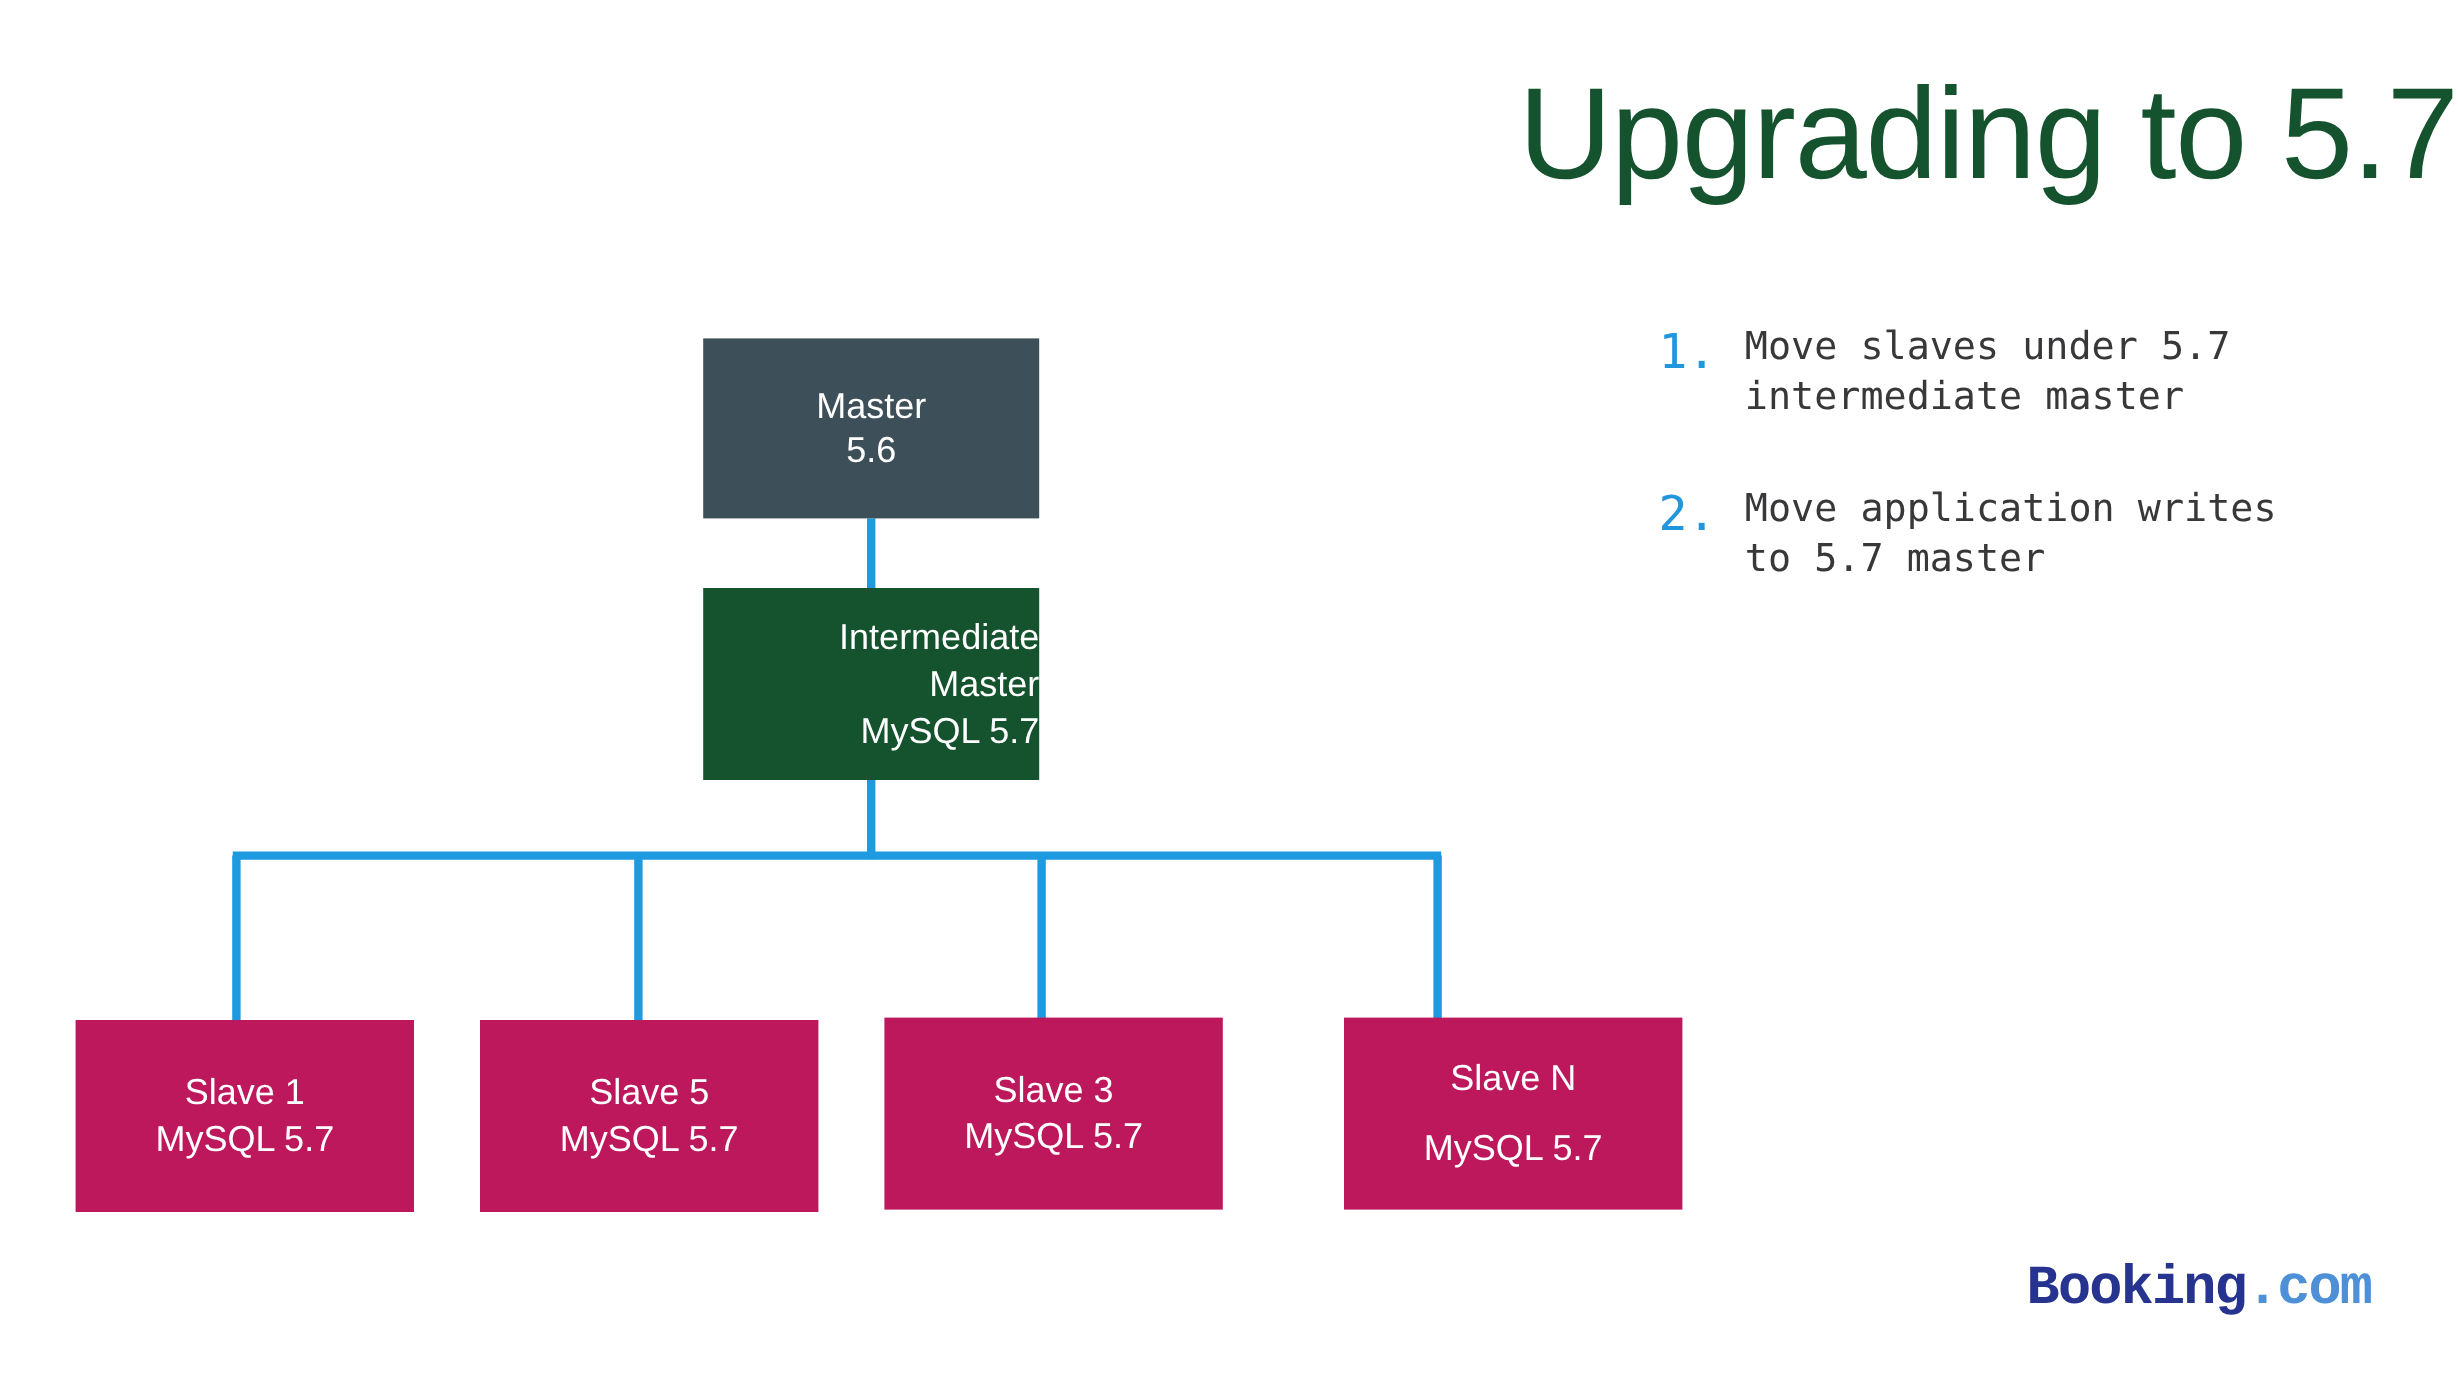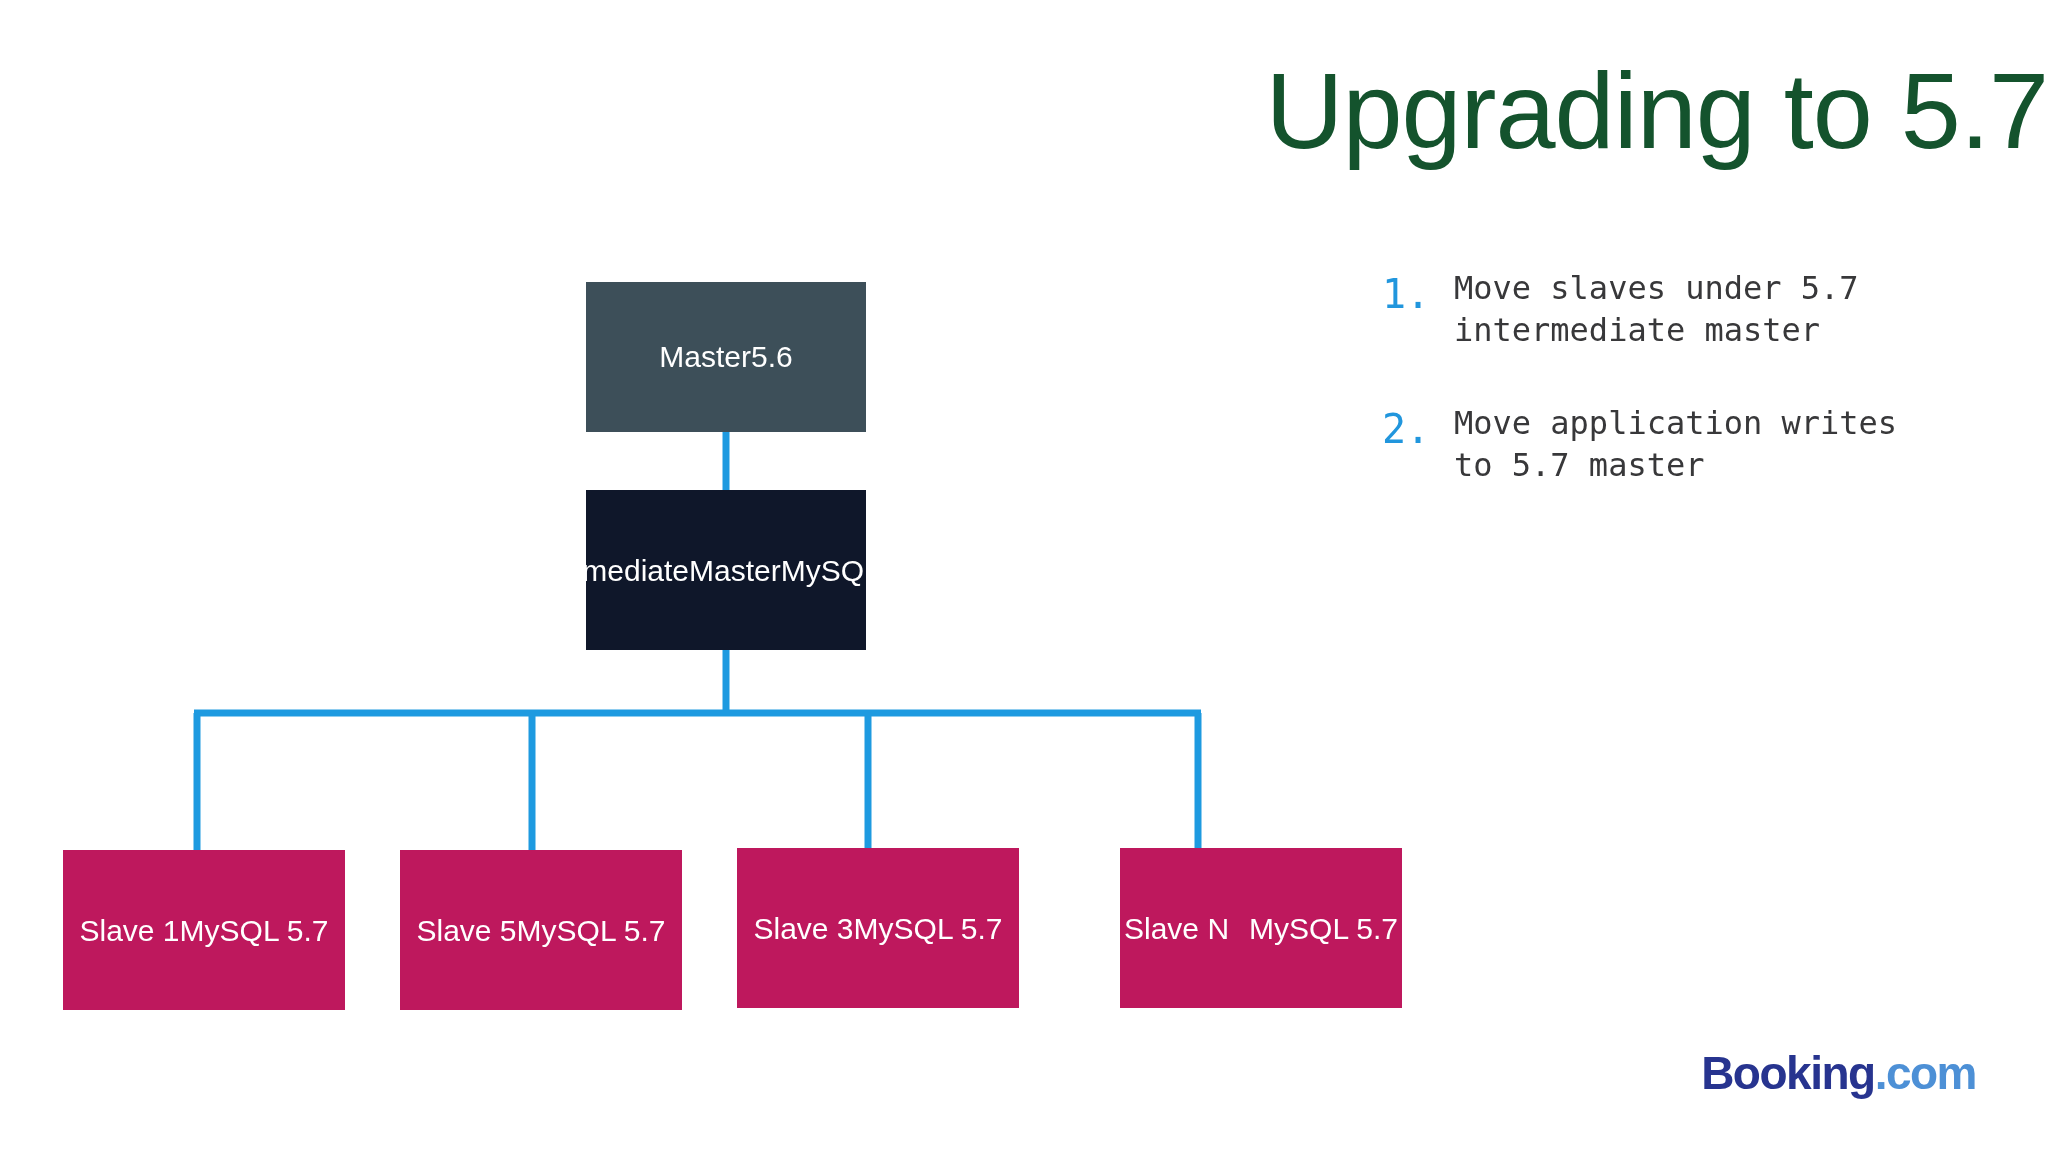--- a/index.html
+++ b/index.html
@@ -48,21 +48,21 @@
     left: 0;
     top: 0;
     width: 1400px;
     height: 1152px;
     pointer-events: none;
   }
 
   .node {
     position: absolute;
     display: flex;
-    flex-direction: row;
+    flex-direction: column;
     align-items: center;
     justify-content: center;
     color: #ffffff;
     text-align: center;
     font-weight: 400;
   }
   .node .line {
     display: block;
     white-space: nowrap;
   }
@@ -74,23 +74,24 @@
     height: 150px;
     background: #3d4f59;
     font-size: 30px;
     line-height: 1.25;
   }
   .node-intermediate {
     left: 586px;
     top: 490px;
     width: 280px;
     height: 160px;
-    background: #0f172a;
+    background: #14532d;
     font-size: 30px;
     line-height: 1.30;
+    align-items: flex-end;
   }
   .node-slave {
     background: #be185d;
     font-size: 30px;
     line-height: 1.30;
     width: 282px;
     height: 160px;
   }
   .slave-0 { left: 63px;   top: 850px; }
   .slave-1 { left: 400px;  top: 850px; }
@@ -128,21 +129,21 @@
   }
 
   
   #booking-logo {
     position: absolute;
     right: 72px;
     bottom: 52px;
     font-size: 46px;
     font-weight: 700;
     letter-spacing: -1.5px;
-    font-family: Liberation Sans, sans-serif;
+    font-family: Liberation Mono, monospace;
     white-space: nowrap;
   }
   #booking-logo .logo-main { color: #27348f; }
   #booking-logo .logo-tld  { color: #4d90d6; }
 </style>
 </head>
 <body>
 
 <div id="slide">
 

